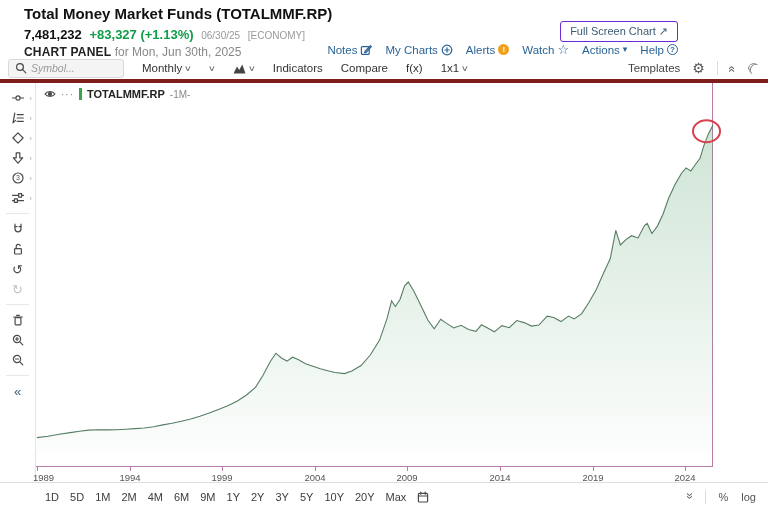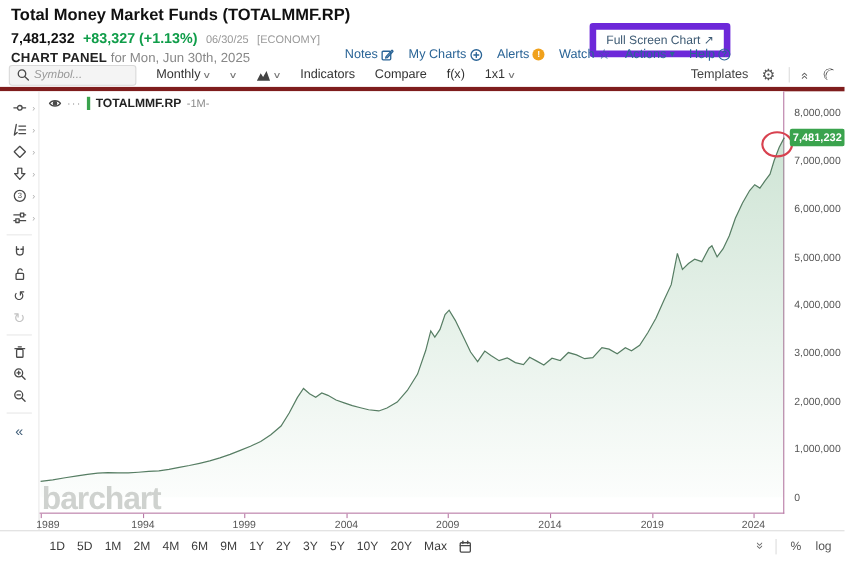--- a/index.html
+++ b/index.html
@@ -1,28 +1,28 @@
 <!DOCTYPE html>
 <html><head>
 <meta charset="utf-8">
 <style>
   * { margin:0; padding:0; box-sizing:border-box; }
   html,body { background:#fff; }
   .app { position:relative; width:768px; height:510px; font-family:"Liberation Sans", sans-serif; background:#fff; overflow:hidden; color:#222; }
 
   
-  .hdr { position:absolute; left:0; top:0; width:672px; height:57px; background:#fff; }
+  .hdr { position:absolute; left:14px; top:0; width:672px; height:57px; background:#fff; }
   .title { position:absolute; left:10px; top:5px; font-size:15px; font-weight:bold; color:#111; }
   .pricerow { position:absolute; left:10px; top:27px; font-size:13px; white-space:nowrap; }
   .price { font-weight:bold; color:#111; }
   .chg { font-weight:bold; color:#0f9d49; margin-left:4px; }
   .mini { font-size:10px; color:#999; margin-left:4px; }
   .panelrow { position:absolute; left:10px; top:45px; font-size:12px; color:#888; }
   .panelrow b { color:#222; letter-spacing:.2px; }
-  .fsbtn { position:absolute; right:8px; top:21px; border:6px solid #6d28d9; border-radius:3px; padding:3px 9px; font-size:11px; color:#3d5a73; background:#fff; cursor:pointer; }
+  .fsbtn { position:absolute; right:8px; top:21px; border:1px solid #6d28d9; border-radius:3px; padding:3px 9px; font-size:11px; color:#3d5a73; background:#fff; cursor:pointer; }
   .linkrow { position:absolute; right:8px; top:43px; display:flex; gap:13px; font-size:11.5px; color:#2a6496; align-items:center; }
   .linkrow .lk { display:flex; align-items:center; gap:3px; cursor:pointer; }
   .badge-o { display:inline-flex; width:11px; height:11px; border-radius:50%; background:#f0a11c; color:#fff; font-size:8px; font-weight:bold; align-items:center; justify-content:center; }
   .circ-q { display:inline-flex; width:11px; height:11px; border-radius:50%; border:1px solid #2a6496; color:#2a6496; font-size:8px; font-weight:bold; align-items:center; justify-content:center; }
 
   
   .tbar { position:absolute; left:0; top:57px; width:768px; height:26px; border-bottom:4px solid #7f1d1d; display:flex; align-items:center; padding:0 8px; font-size:11.5px; color:#333; }
   .search { display:flex; align-items:center; gap:4px; width:116px; height:19px; background:#f4f4f4; border:1px solid #d9d9d9; border-radius:3px; padding:0 6px; color:#999; }
   .search .ph { font-style:italic; font-size:10.5px; }
   .titem { display:flex; align-items:center; gap:3px; margin-left:18px; cursor:pointer; white-space:nowrap; }
@@ -322,34 +322,21 @@
           <path d="M1 6 C3.2 2.8 8.8 2.8 11 6 C8.8 9.2 3.2 9.2 1 6 Z"></path>
           <circle cx="6" cy="6" r="1.5" fill="#4a4a4a"></circle>
         </svg>
       </span>
     <span class="dots">···</span>
     <span class="cbar"></span>
     <span class="sym">TOTALMMF.RP</span>
     <span class="per">-1M-</span>
   </div>
 
-  <div class="wmark">barchart</div>
-
-  <div class="yaxis" id="yaxis">
-      <div class="ylab" style="top: 14.4px;">8,000,000</div>
-      <div class="ylab" style="top: 58.1px;">7,000,000</div>
-      <div class="ylab" style="top: 101.8px;">6,000,000</div>
-      <div class="ylab" style="top: 145.5px;">5,000,000</div>
-      <div class="ylab" style="top: 189.2px;">4,000,000</div>
-      <div class="ylab" style="top: 232.9px;">3,000,000</div>
-      <div class="ylab" style="top: 276.6px;">2,000,000</div>
-      <div class="ylab" style="top: 320.3px;">1,000,000</div>
-      <div class="ylab" style="top: 364px;">0</div>
-      <div class="lastbadge" style="top: 34.0702px;">7,481,232</div>
-    </div>
+
   <div class="xaxis" id="xaxis">
       <div class="xtick" style="left: 1px;"></div>
       <div class="xlab first" style="left: -3px;">1989</div>
       <div class="xtick" style="left: 94px;"></div>
       <div class="xlab" style="left: 94px;">1994</div>
       <div class="xtick" style="left: 186px;"></div>
       <div class="xlab" style="left: 186px;">1999</div>
       <div class="xtick" style="left: 279px;"></div>
       <div class="xlab" style="left: 279px;">2004</div>
       <div class="xtick" style="left: 371px;"></div>

